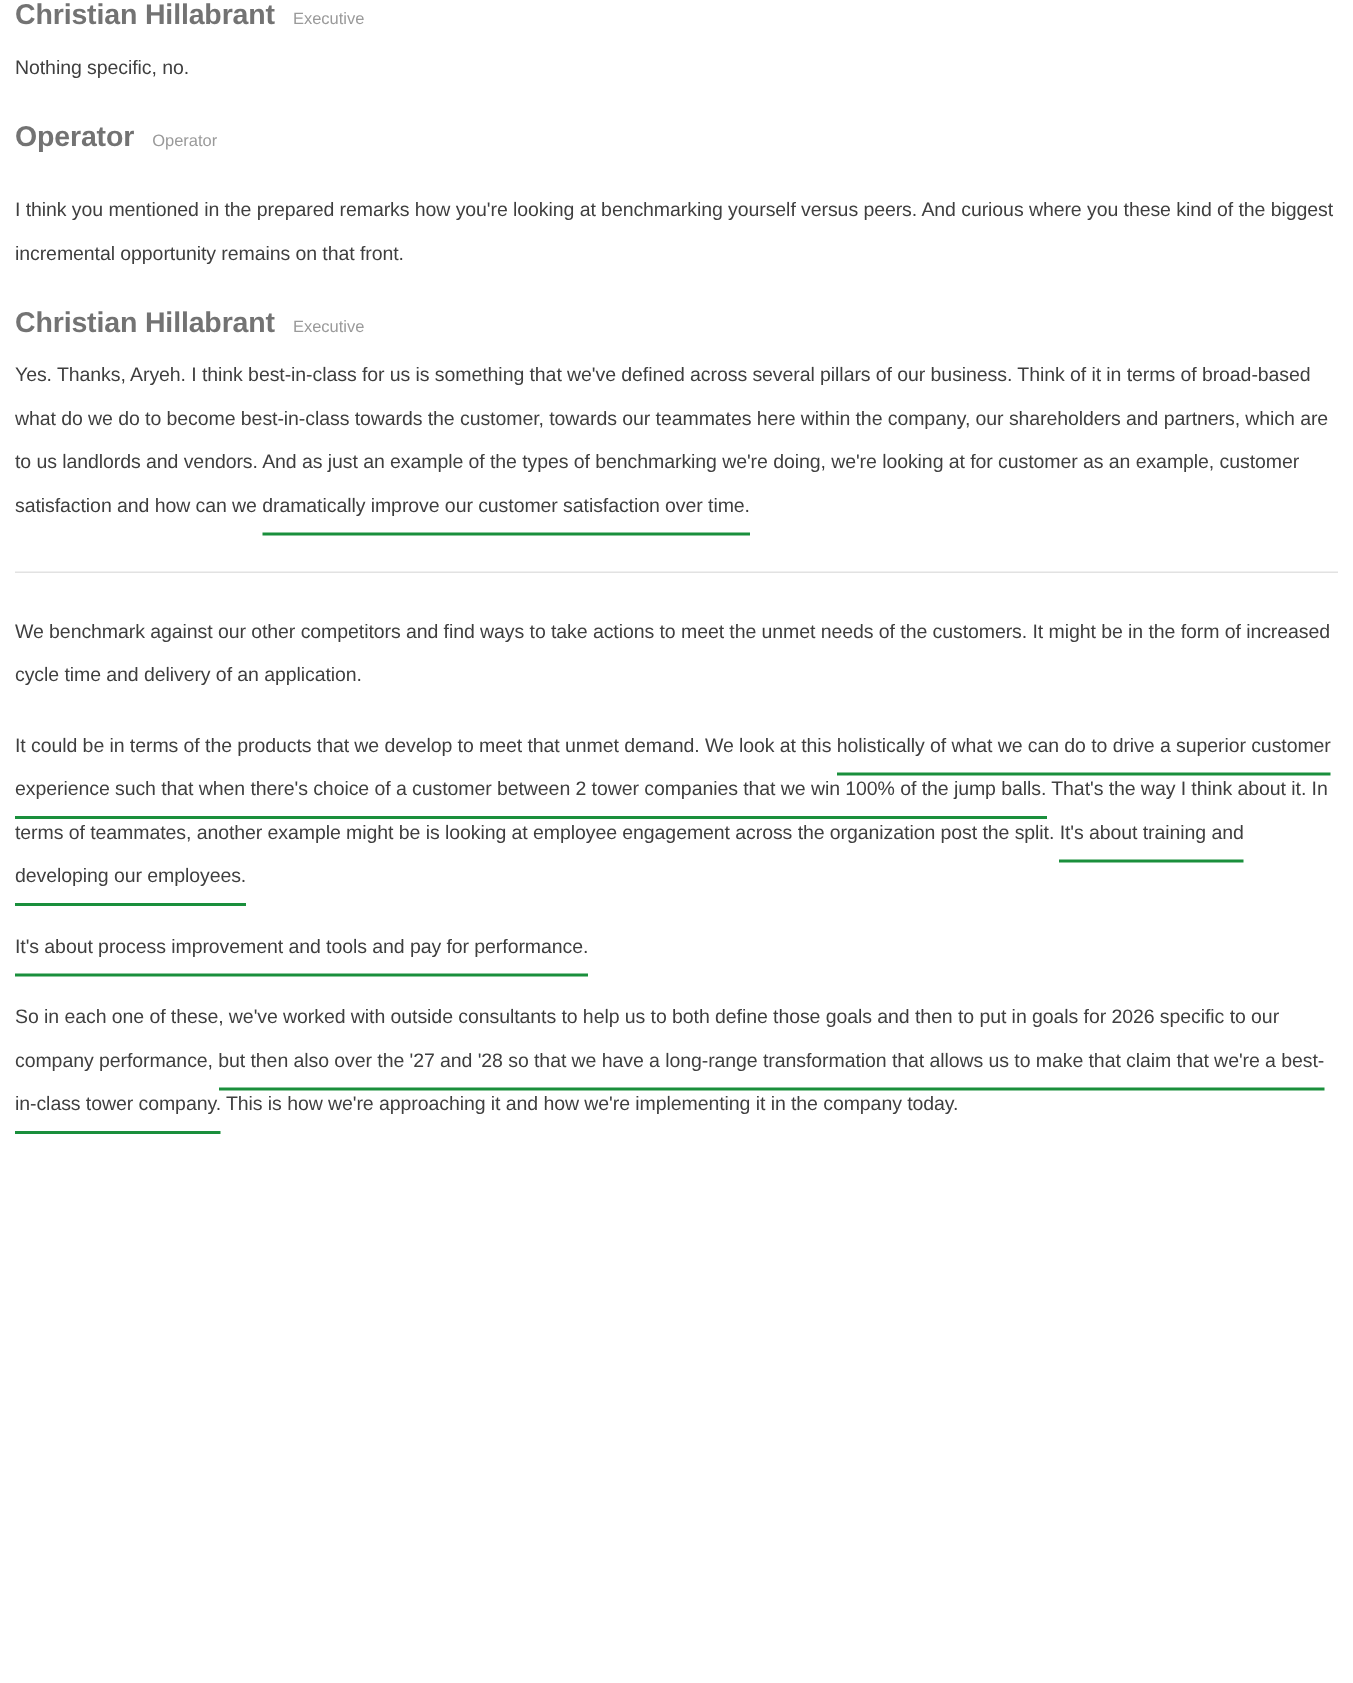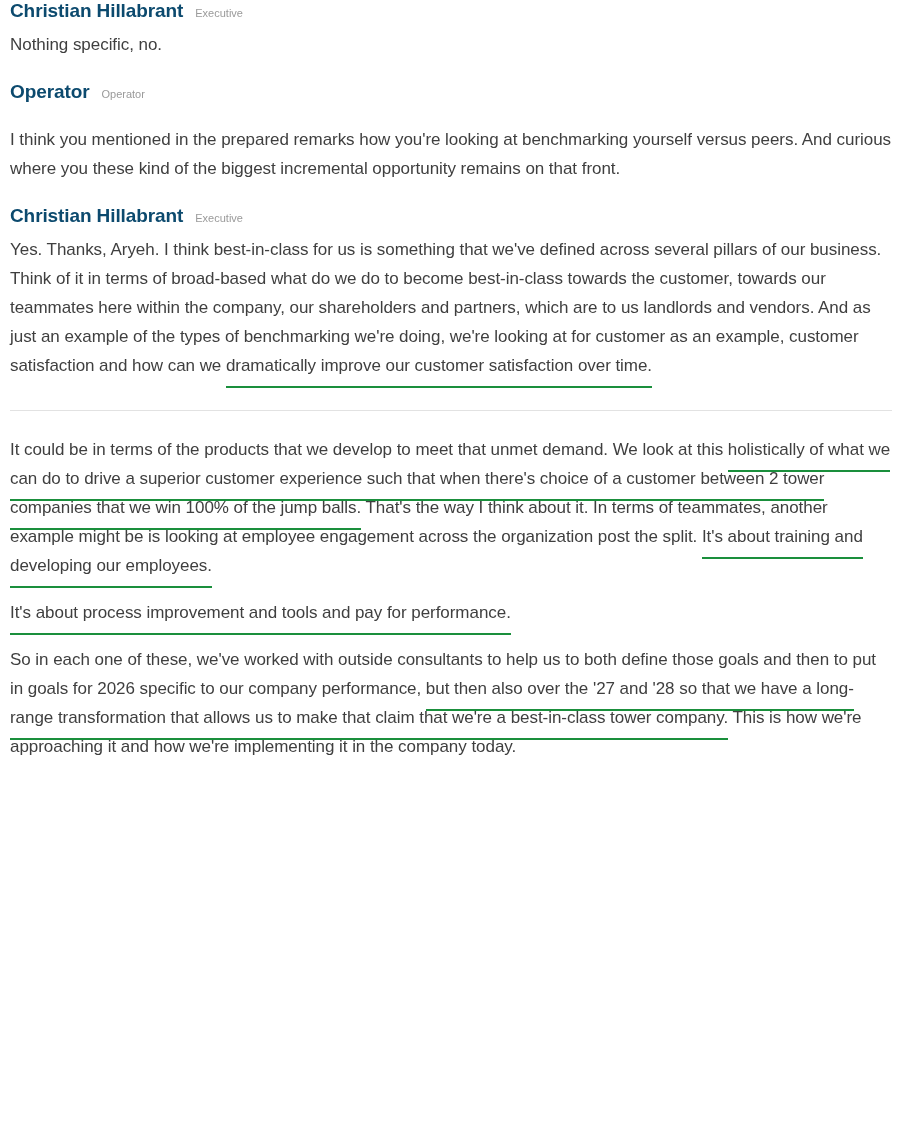--- a/index.html
+++ b/index.html
@@ -24,30 +24,30 @@
   }
   .speaker-line {
     display: flex;
     align-items: baseline;
     gap: 12px;
     margin: 0 0 8px 0;
   }
   .speaker-name {
     font-size: 19px;
     font-weight: bold;
-    color: #0c4a6e;
+    color: #737373;
     letter-spacing: -0.1px;
   }
   .speaker-role {
     font-size: 11px;
     color: #9a9a9a;
     font-weight: normal;
   }
   .para {
-    font-size: 17px;
+    font-size: 13px;
     line-height: 29px;
     color: #3f3f3f;
     margin: 0 0 8px 0;
     letter-spacing: -0.05px;
   }
   .hl {
     border-bottom: 2.5px solid #1a8f3c;
     padding-bottom: 11px;
   }
   .divider {
@@ -93,20 +93,21 @@
       </div>
       <p class="para"><span>Yes. Thanks, Aryeh. I think best-in-class for us is something that we've defined across several pillars of our business. Think of it in terms of broad-based what do we do to become best-in-class towards the customer, towards our teammates here within the company, our shareholders and partners, which are to us landlords and vendors. And as just an example of the types of benchmarking we're doing, we're looking at for customer as an example, customer satisfaction and how can we </span><span class="hl">dramatically improve our customer satisfaction over time.</span></p>
     </div>
 
   </div>
 
   <hr class="divider">
 
   <div class="lower">
 
+    <p class="para"><span>We benchmark against our other competitors and find ways to take actions to meet the unmet needs of the customers. It might be in the form of increased cycle time and delivery of an application.</span></p>
 
     <p class="para"><span>It could be in terms of the products that we develop to meet that unmet demand. We look at this </span><span class="hl">holistically of what we can do to drive a superior customer experience such that when there's choice of a customer between 2 tower companies that we win 100% of the jump balls.</span><span> That's the way I think about it. In terms of teammates, another example might be is looking at employee engagement across the organization post the split. </span><span class="hl">It's about training and developing our employees.</span></p>
 
     <p class="para"><span class="hl">It's about process improvement and tools and pay for performance.</span></p>
 
     <p class="para"><span>So in each one of these, we've worked with outside consultants to help us to both define those goals and then to put in goals for 2026 specific to our company performance, </span><span class="hl">but then also over the '27 and '28 so that we have a long-range transformation that allows us to make that claim that we're a best-in-class tower company.</span><span> This is how we're approaching it and how we're implementing it in the company today.</span></p>
 
   </div>
 
 </div>

